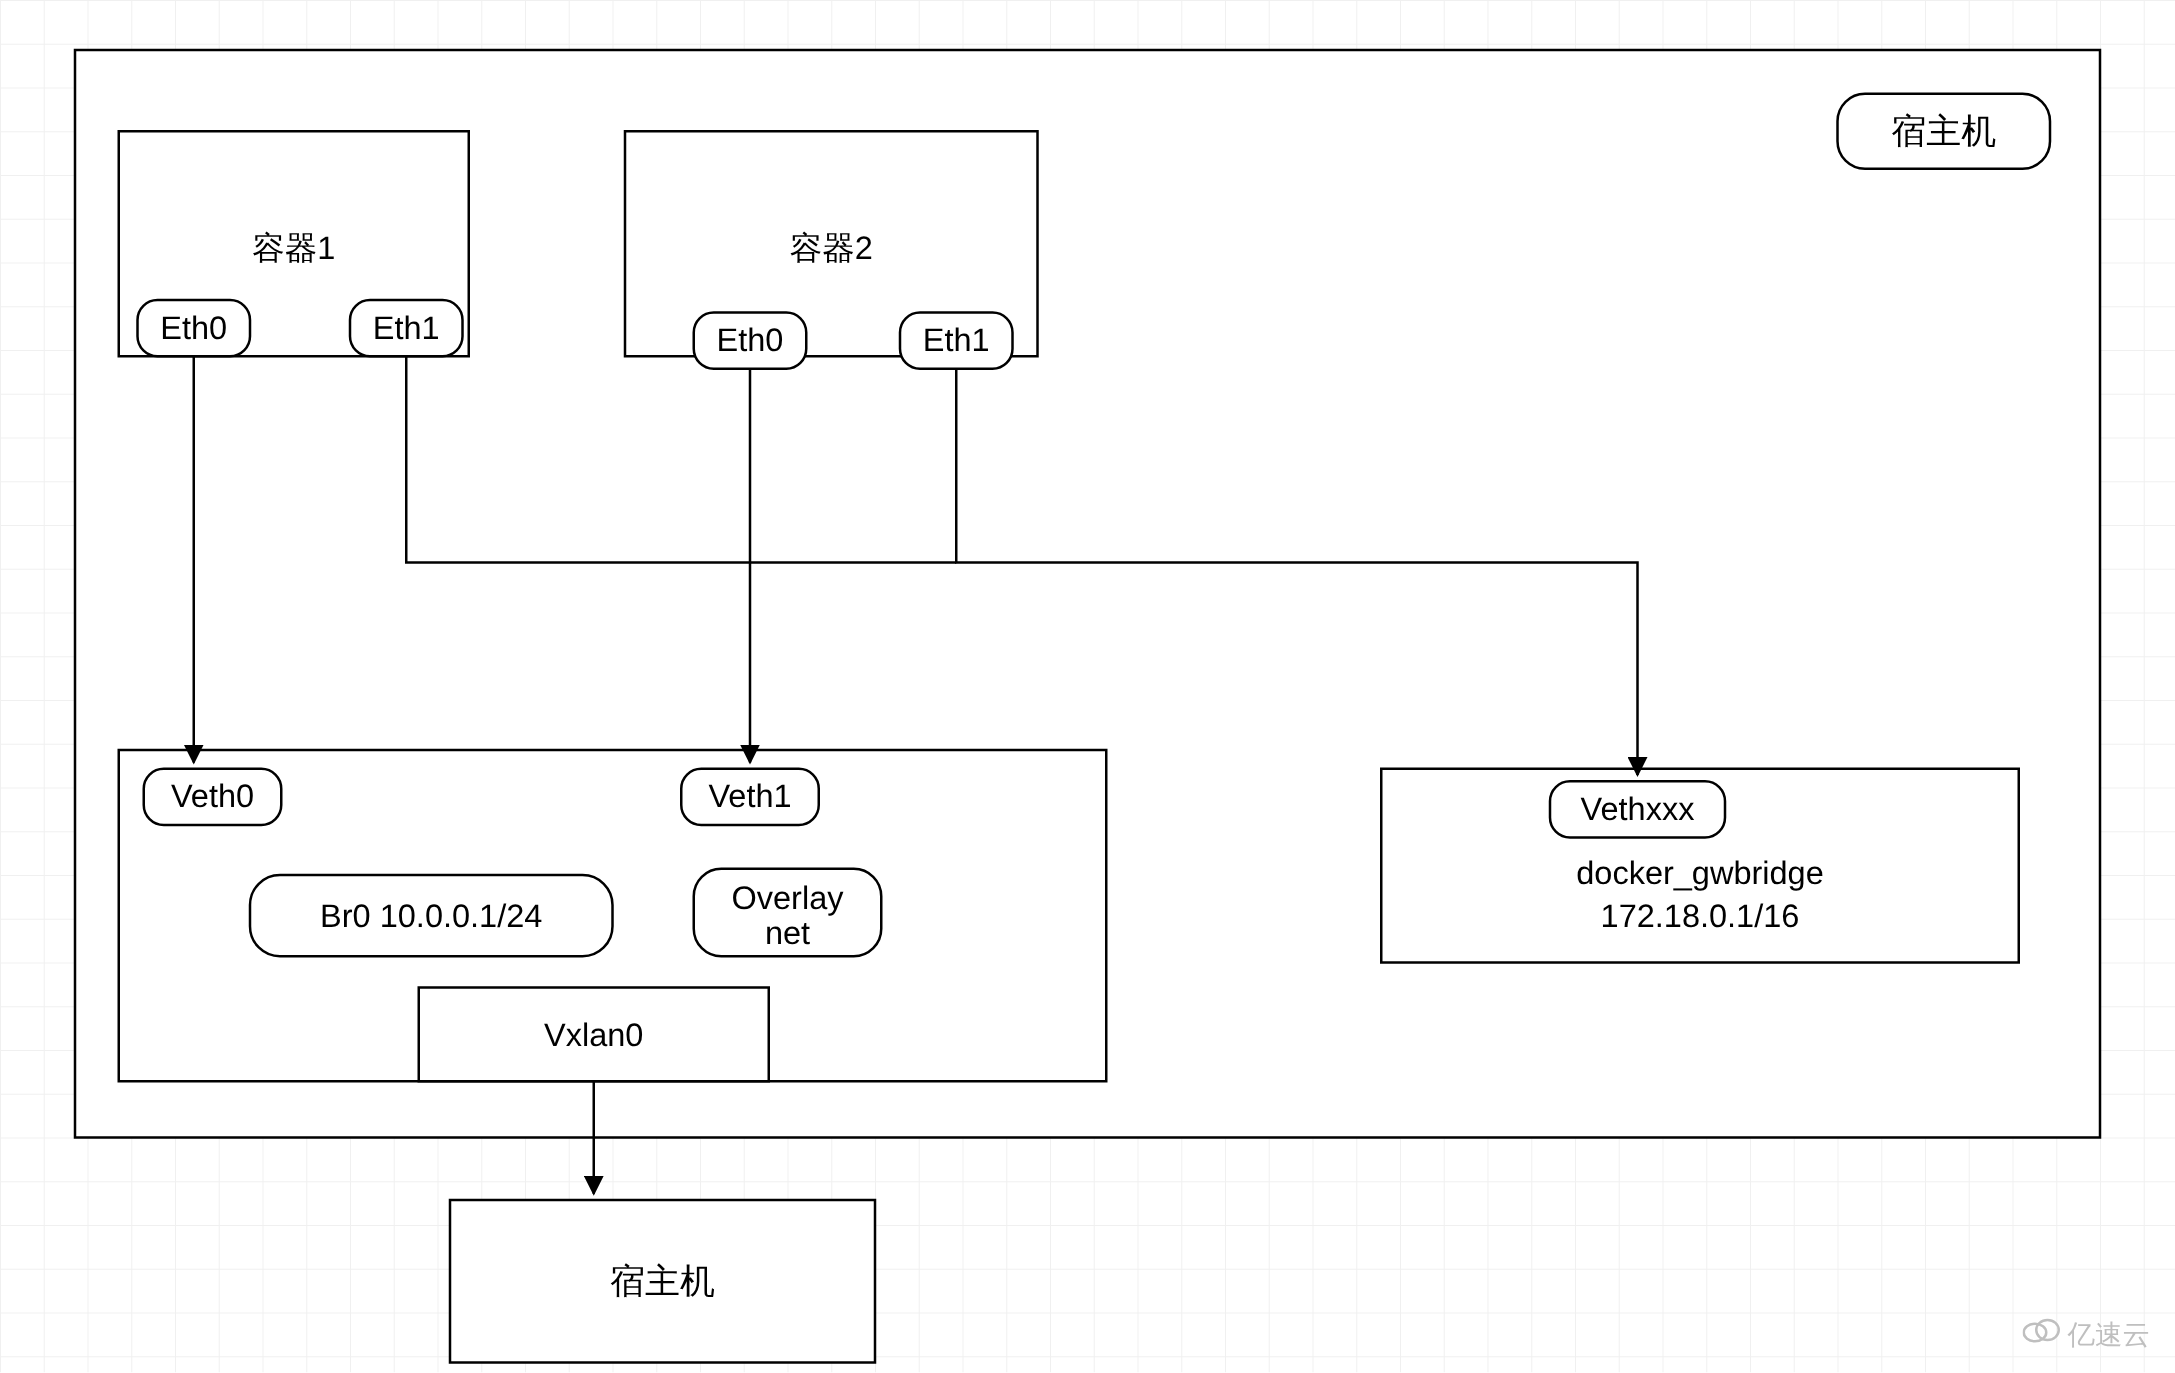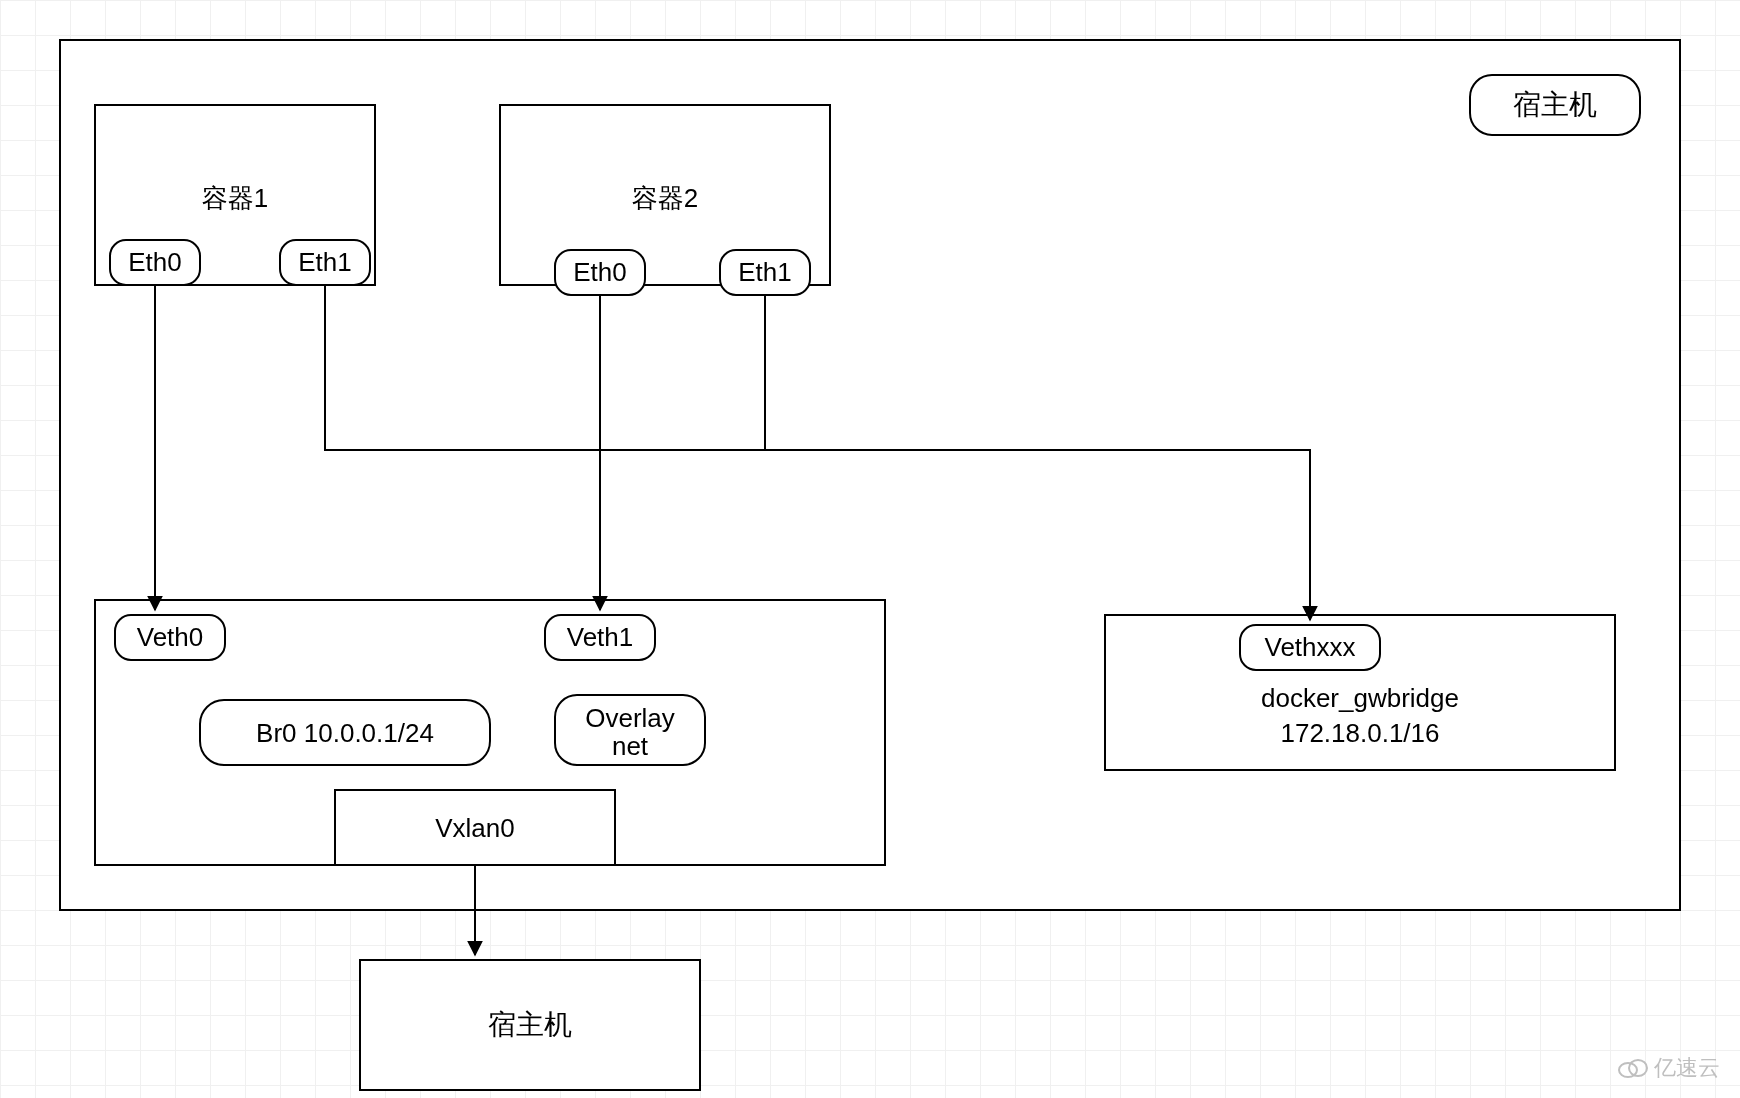--- a/index.html
+++ b/index.html
@@ -43,21 +43,21 @@
   .label-lg {
     font-size: 28px;
   }
   .watermark {
     position: absolute;
     right: 20px;
     bottom: 15px;
     font-size: 22px;
     color: #bfbfbf;
     display: flex;
-    align-items: center;
+    align-items: flex-start;
     gap: 6px;
   }
   .watermark svg {
     position: static;
   }
 </style>
 </head>
 <body>
 
 <div class="grid-bg"></div>

